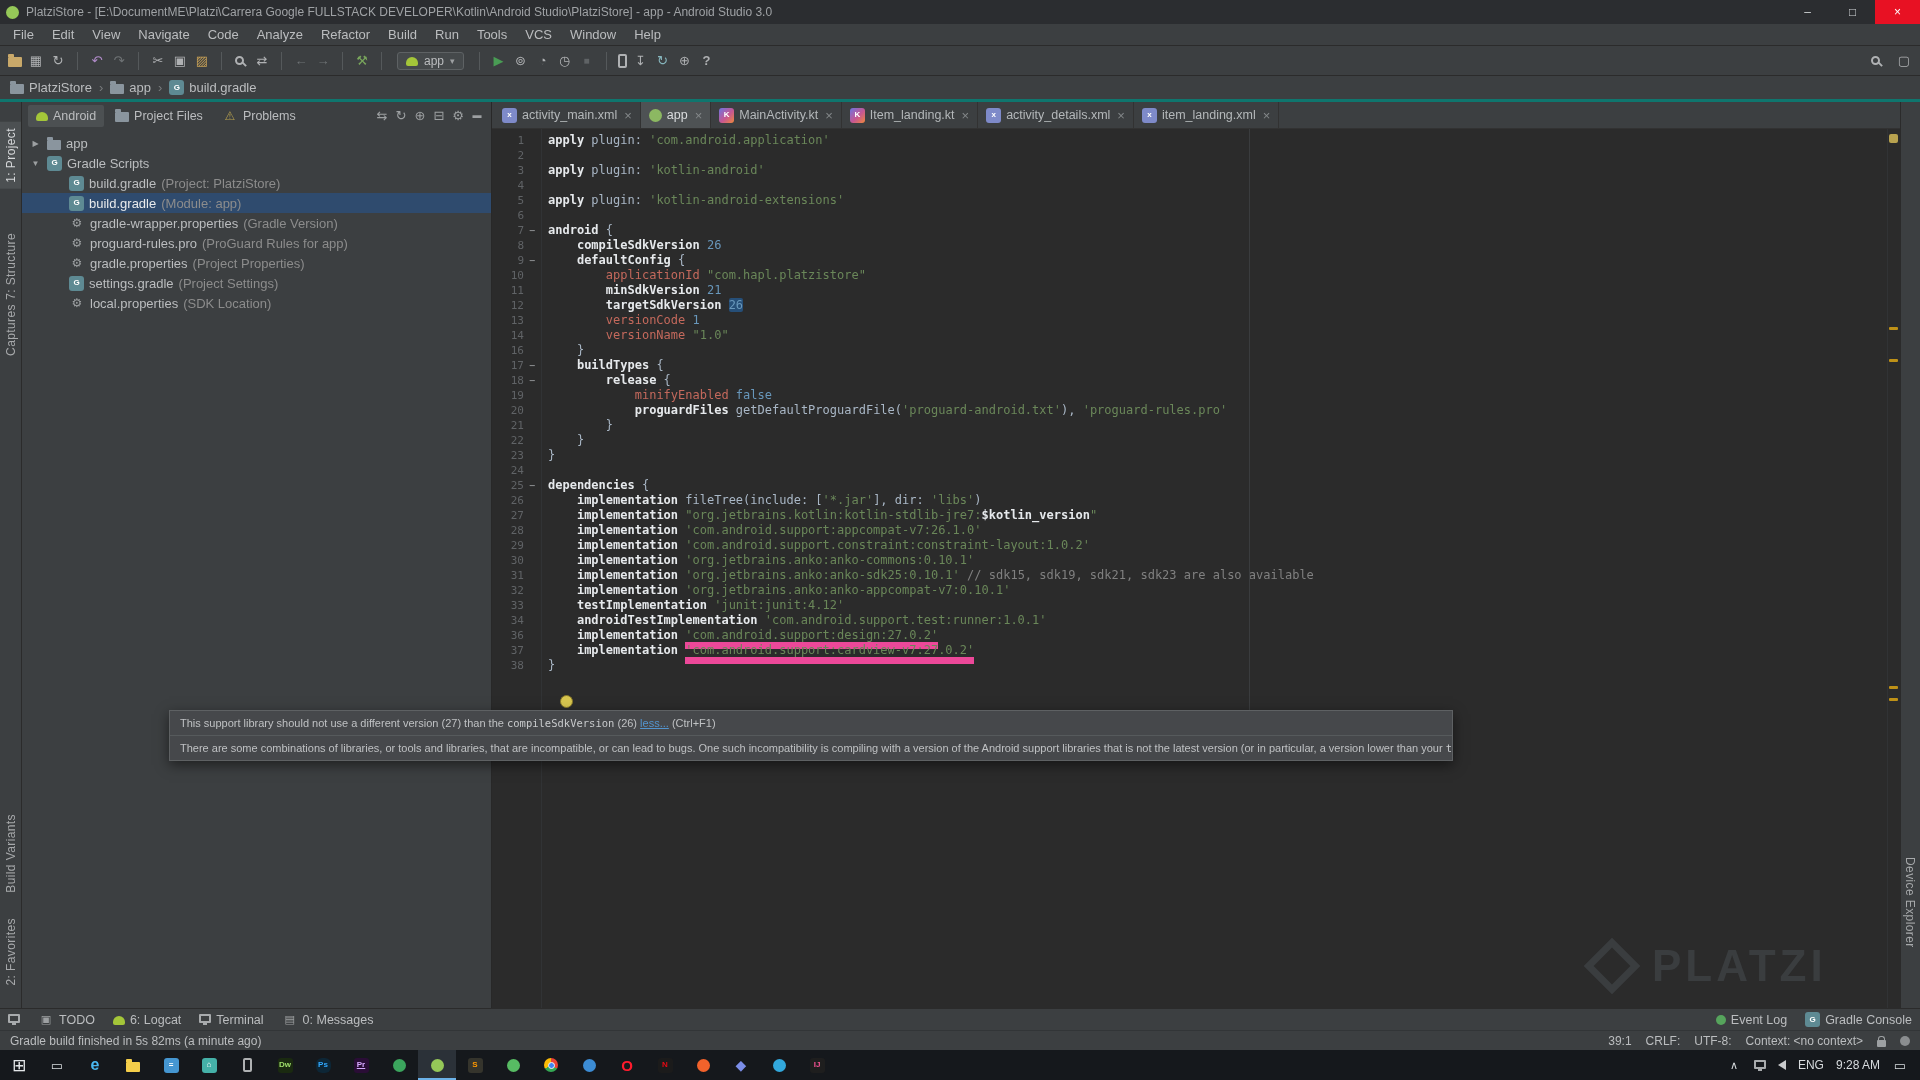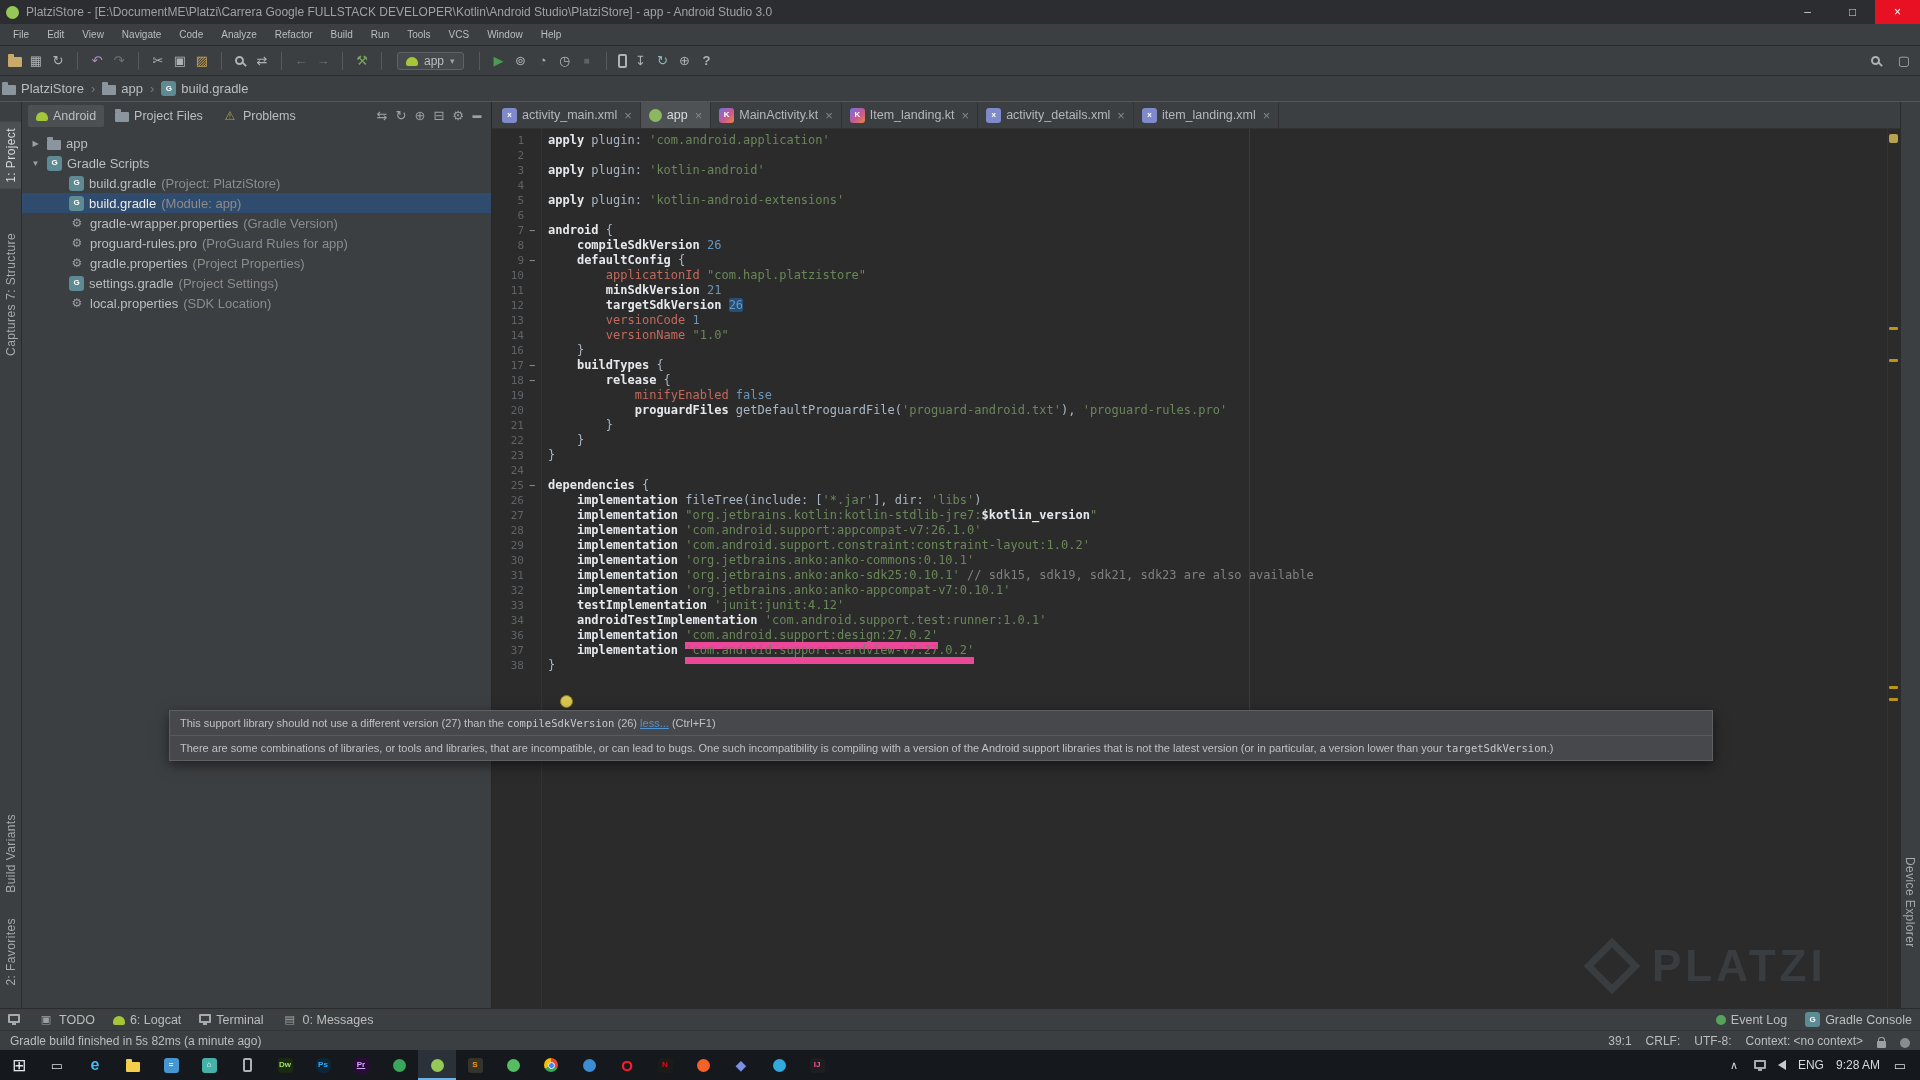--- a/index.html
+++ b/index.html
@@ -7,27 +7,27 @@
 body{font-family:"Liberation Sans","DejaVu Sans",sans-serif;background:#2B2B2B;color:#BBBDBF;font-size:13px}
 .screen{position:relative;width:1920px;height:1080px;display:flex;flex-direction:column;background:#2B2B2B}
 
 .titlebar{height:24px;background:#2B2D30;display:flex;align-items:center;padding-left:6px;gap:7px;flex:none}
 .title-text{font-size:12px;color:#9FA2A5;white-space:nowrap;overflow:hidden}
 .win-controls{margin-left:auto;display:flex;height:100%}
 .wbtn{width:45px;height:100%;display:flex;align-items:center;justify-content:center;font-size:12px;color:#CFD2D4}
 .wbtn-close{background:#E81123;color:#fff}
 
 .menubar{height:22px;background:#3C3F41;display:flex;align-items:center;padding-left:4px;border-bottom:1px solid #2B2B2B;flex:none}
-.mitem{padding:0 9px;font-size:10px;color:#BBBDBF}
+.mitem{padding:0 9px;font-size:13px;color:#BBBDBF}
 .toolbar{height:30px;background:#3C3F41;display:flex;align-items:center;padding:0 8px;gap:6px;border-bottom:1px solid #2B2B2B;flex:none}
 .tsep{width:1px;height:18px;background:#55595B;margin:0 5px}
 .tb-right{margin-left:auto;display:flex;gap:12px;align-items:center}
 .run-config{display:flex;align-items:center;gap:6px;background:#45494B;border:1px solid #5E6264;border-radius:3px;padding:1px 8px;margin:0 4px;font-size:12px;color:#BBBDBF}
 .run-config .dd{font-size:9px;color:#9DA0A2}
-.navbar{height:26px;background:#3C3F41;display:flex;align-items:center;padding:0 2px;gap:4px;border-bottom:1px solid #0f766e;flex:none}
+.navbar{height:26px;background:#3C3F41;display:flex;align-items:center;padding:0 10px;gap:4px;border-bottom:3px solid #0f766e;flex:none}
 .crumb{display:flex;align-items:center;gap:5px;font-size:13px;color:#BBBDBF}
 .bsep{color:#787B7D;margin:0 3px}
 
 .main{flex:1;display:flex;min-height:0}
 .strip{width:22px;background:#3C3F41;position:relative;flex:none}
 .strip.left{border-right:1px solid #2B2B2B}
 .strip.right{width:20px;border-left:1px solid #2B2B2B}
 .vlabel{position:absolute;left:0;width:100%;writing-mode:vertical-lr;transform:rotate(180deg);font-size:12px;color:#A7A9AB;padding:6px 3px;display:flex;justify-content:center;letter-spacing:.4px;white-space:nowrap}
 .vlabel.act{background:#4C5052;color:#D6D8DA}
 .vlabel.vr{transform:none;writing-mode:vertical-rl}
@@ -66,31 +66,31 @@
 .tok-u{border-bottom:7px solid #ec4899}
 .tok-hl{background:#264F78;border-radius:2px}
 .stripe{position:absolute;right:0;top:0;bottom:0;width:13px;background:#2B2B2B;border-left:1px solid #313335}
 .insp{position:absolute;top:5px;right:2px;width:9px;height:9px;border-radius:2px;background:#B8A24F}
 .smark{position:absolute;right:2px;width:9px;height:3px;background:#BE9117;border-radius:1px}
 .ic-bulb{position:absolute;left:68px;top:566px;width:13px;height:13px;background:#D8C64F;border:1px solid #8A7A2A;border-radius:50%}
 .watermark{position:absolute;left:1100px;top:812px;display:flex;align-items:center;gap:20px}
 .wm-diamond{width:40px;height:40px;border:7px solid #3A3D3F;transform:rotate(45deg);flex:none}
 .wm-text{font-size:44px;font-weight:bold;color:#3A3D3F;letter-spacing:4px}
 
-.tooltip{position:absolute;left:169px;top:710px;width:1544px;background:#46484B;border:1px solid #5E6163;box-shadow:0 4px 12px rgba(0,0,0,.5);font-size:11px;color:#BFC1C3;z-index:50}
+.tooltip{position:absolute;left:169px;top:710px;width:1284px;background:#46484B;border:1px solid #5E6163;box-shadow:0 4px 12px rgba(0,0,0,.5);font-size:11px;color:#BFC1C3;z-index:50}
 .tt-head{padding:6px 10px;border-bottom:1px solid #565A5C;white-space:nowrap;overflow:hidden}
 .tt-body{padding:6px 10px;white-space:nowrap;overflow:hidden}
 .tmono{font-family:"DejaVu Sans Mono","Liberation Mono",monospace;font-size:10.5px;color:#C8CACC}
 .tlink{color:#5394CE;text-decoration:underline}
 
 .bottombar{height:22px;background:#3C3F41;border-top:1px solid #2B2B2B;display:flex;align-items:center;padding:0 8px;gap:18px;flex:none;font-size:12.5px}
 .bitem{display:flex;align-items:center;gap:5px;color:#BBBDBF}
 .bottombar .flex{flex:1}
 .statusbar{height:20px;background:#3C3F41;border-top:1px solid #323537;display:flex;align-items:center;padding:0 10px;font-size:12px;color:#BBBDBF;flex:none}
-.sright{margin-left:auto;display:flex;align-items:flex-end;gap:14px}
+.sright{margin-left:auto;display:flex;align-items:center;gap:14px}
 
 .taskbar{height:30px;background:#15181C;display:flex;align-items:stretch;flex:none}
 .tapp{width:38px;display:flex;align-items:center;justify-content:center}
 .tapp.active{background:#2B3138;box-shadow:inset 0 -2px 0 #6CB2E8}
 .tray{margin-left:auto;display:flex;align-items:center;gap:12px;padding:0 12px;color:#D7DBDE;font-size:12px}
 
 .ic{display:inline-flex;align-items:center;justify-content:center;width:16px;height:16px;font-size:13px;flex:none;color:#AFB1B3;line-height:1}
 .ic-chip{width:15px;height:15px;border-radius:3px;font-size:8px;font-weight:bold;color:#fff;background:#666}
 .ic-dot{width:13px;height:13px;border-radius:50%;background:#888}
 .ic-dot.small{width:10px;height:10px}

